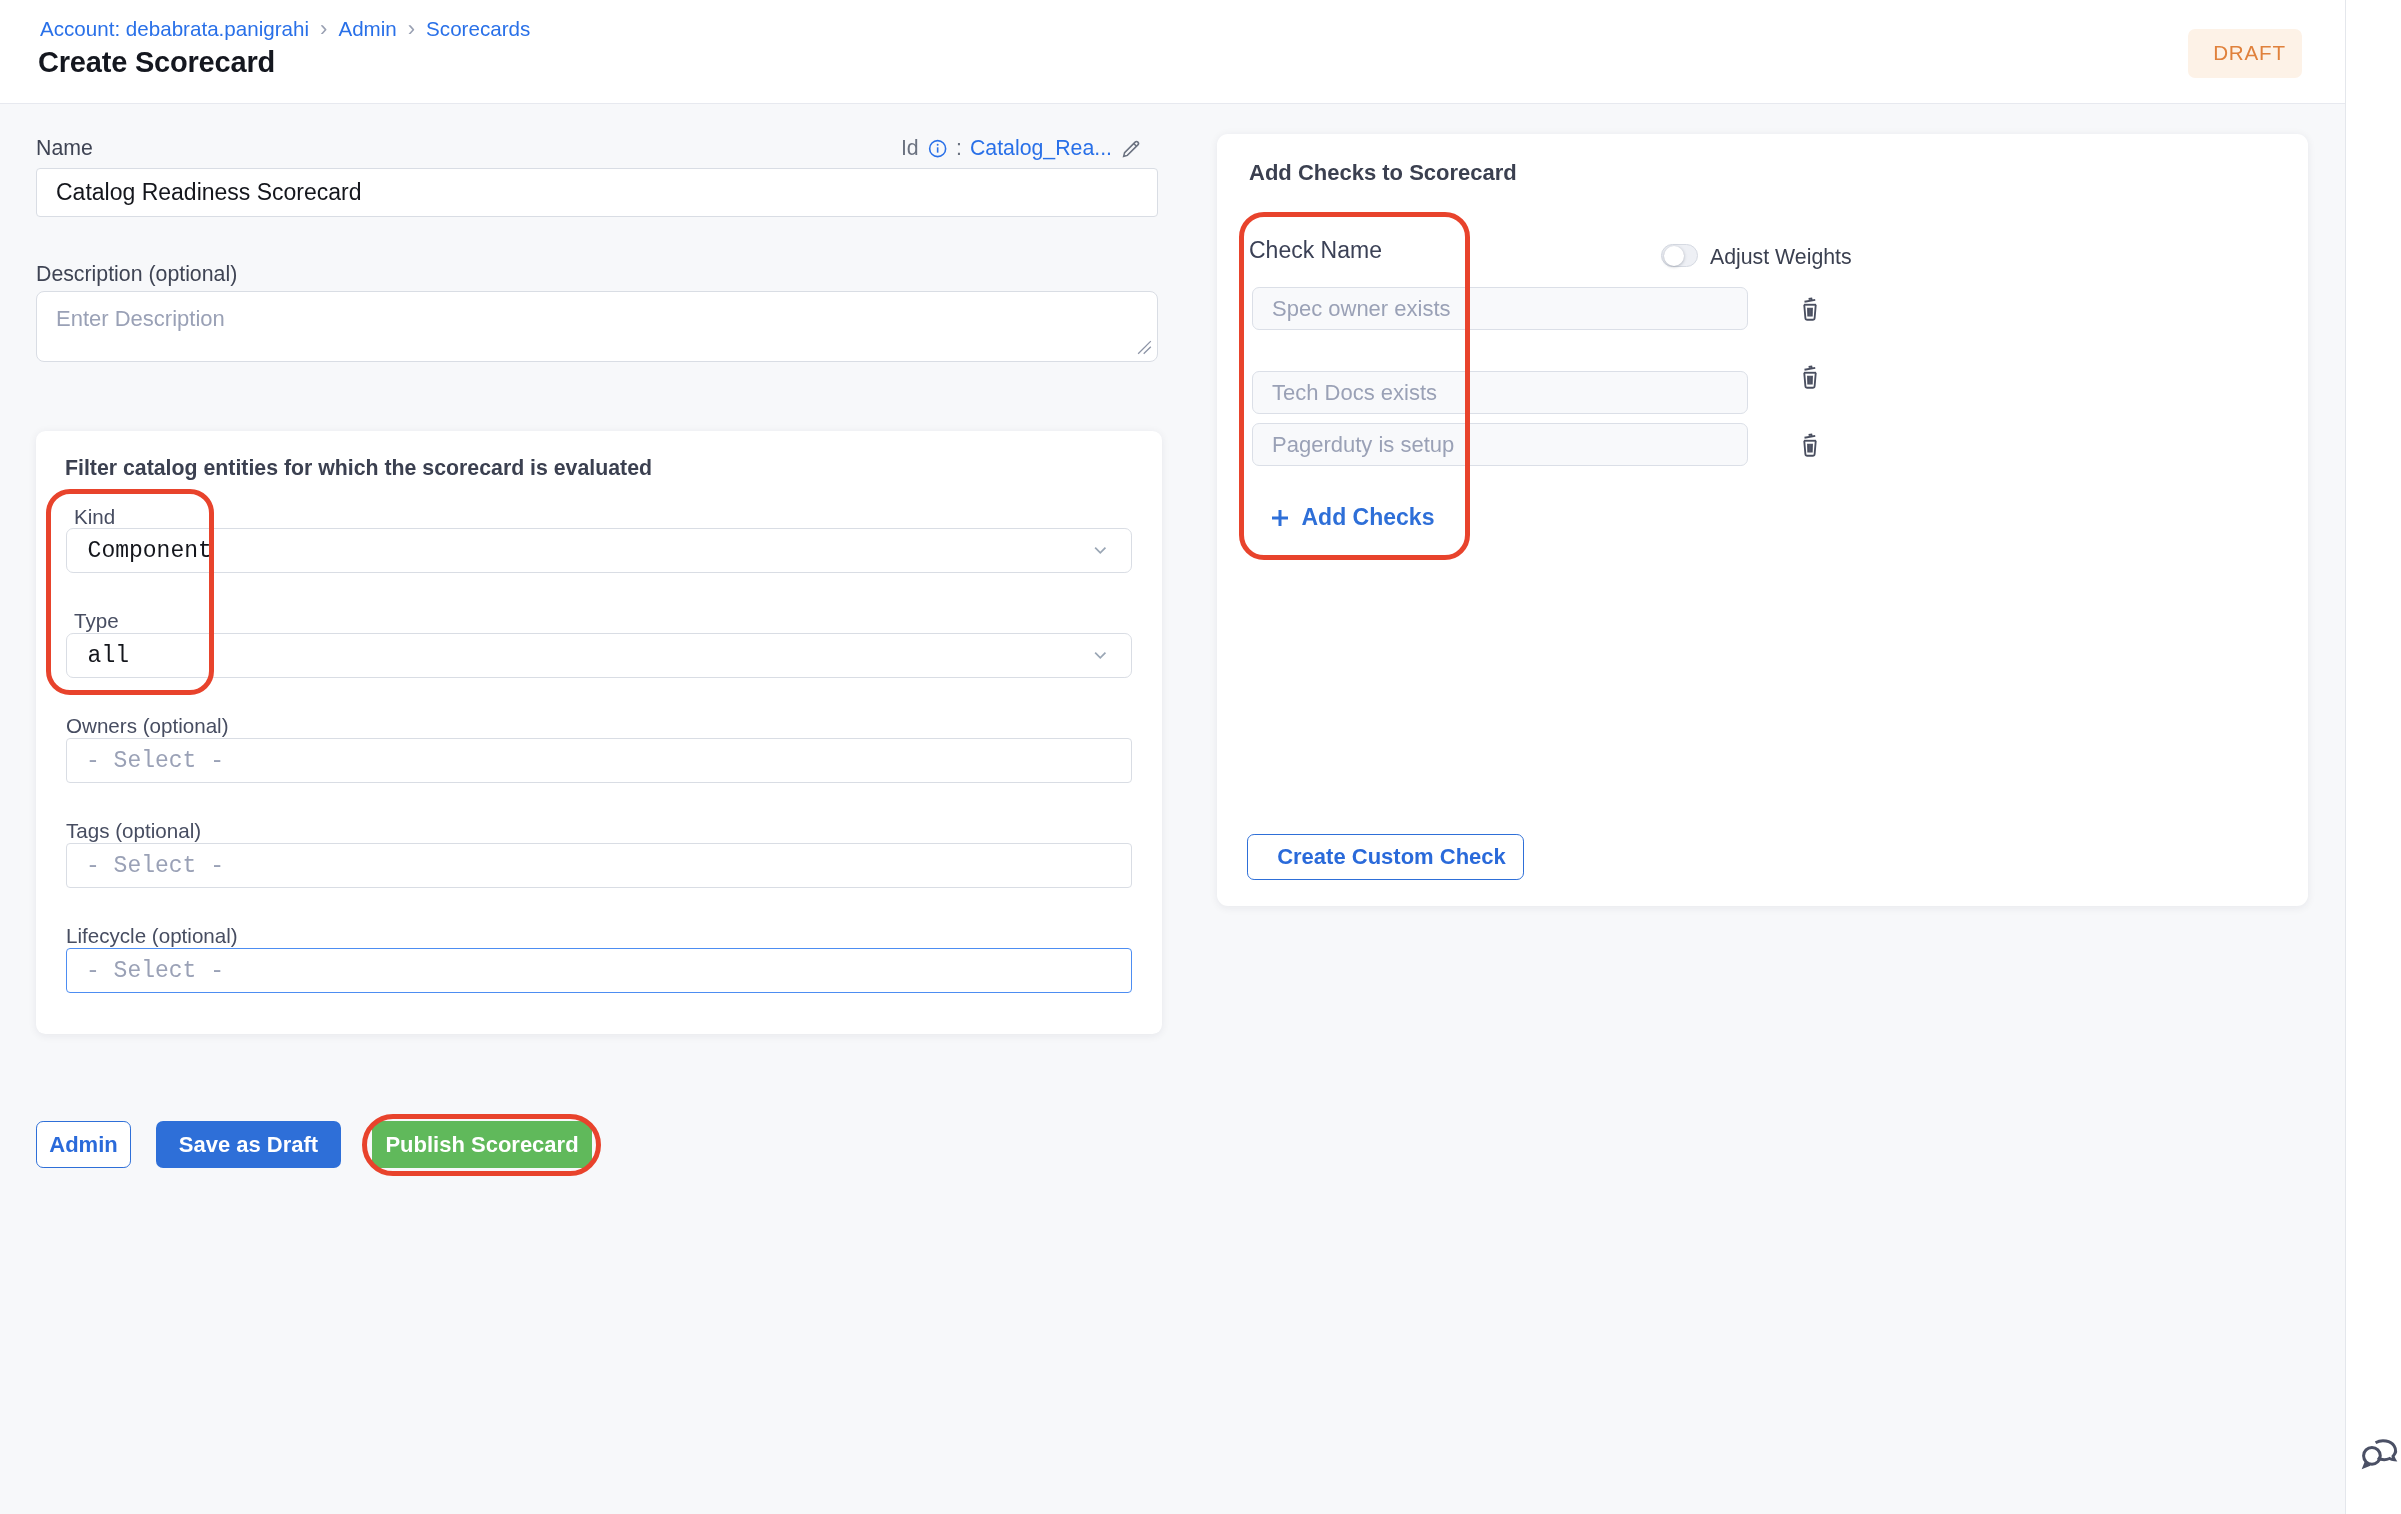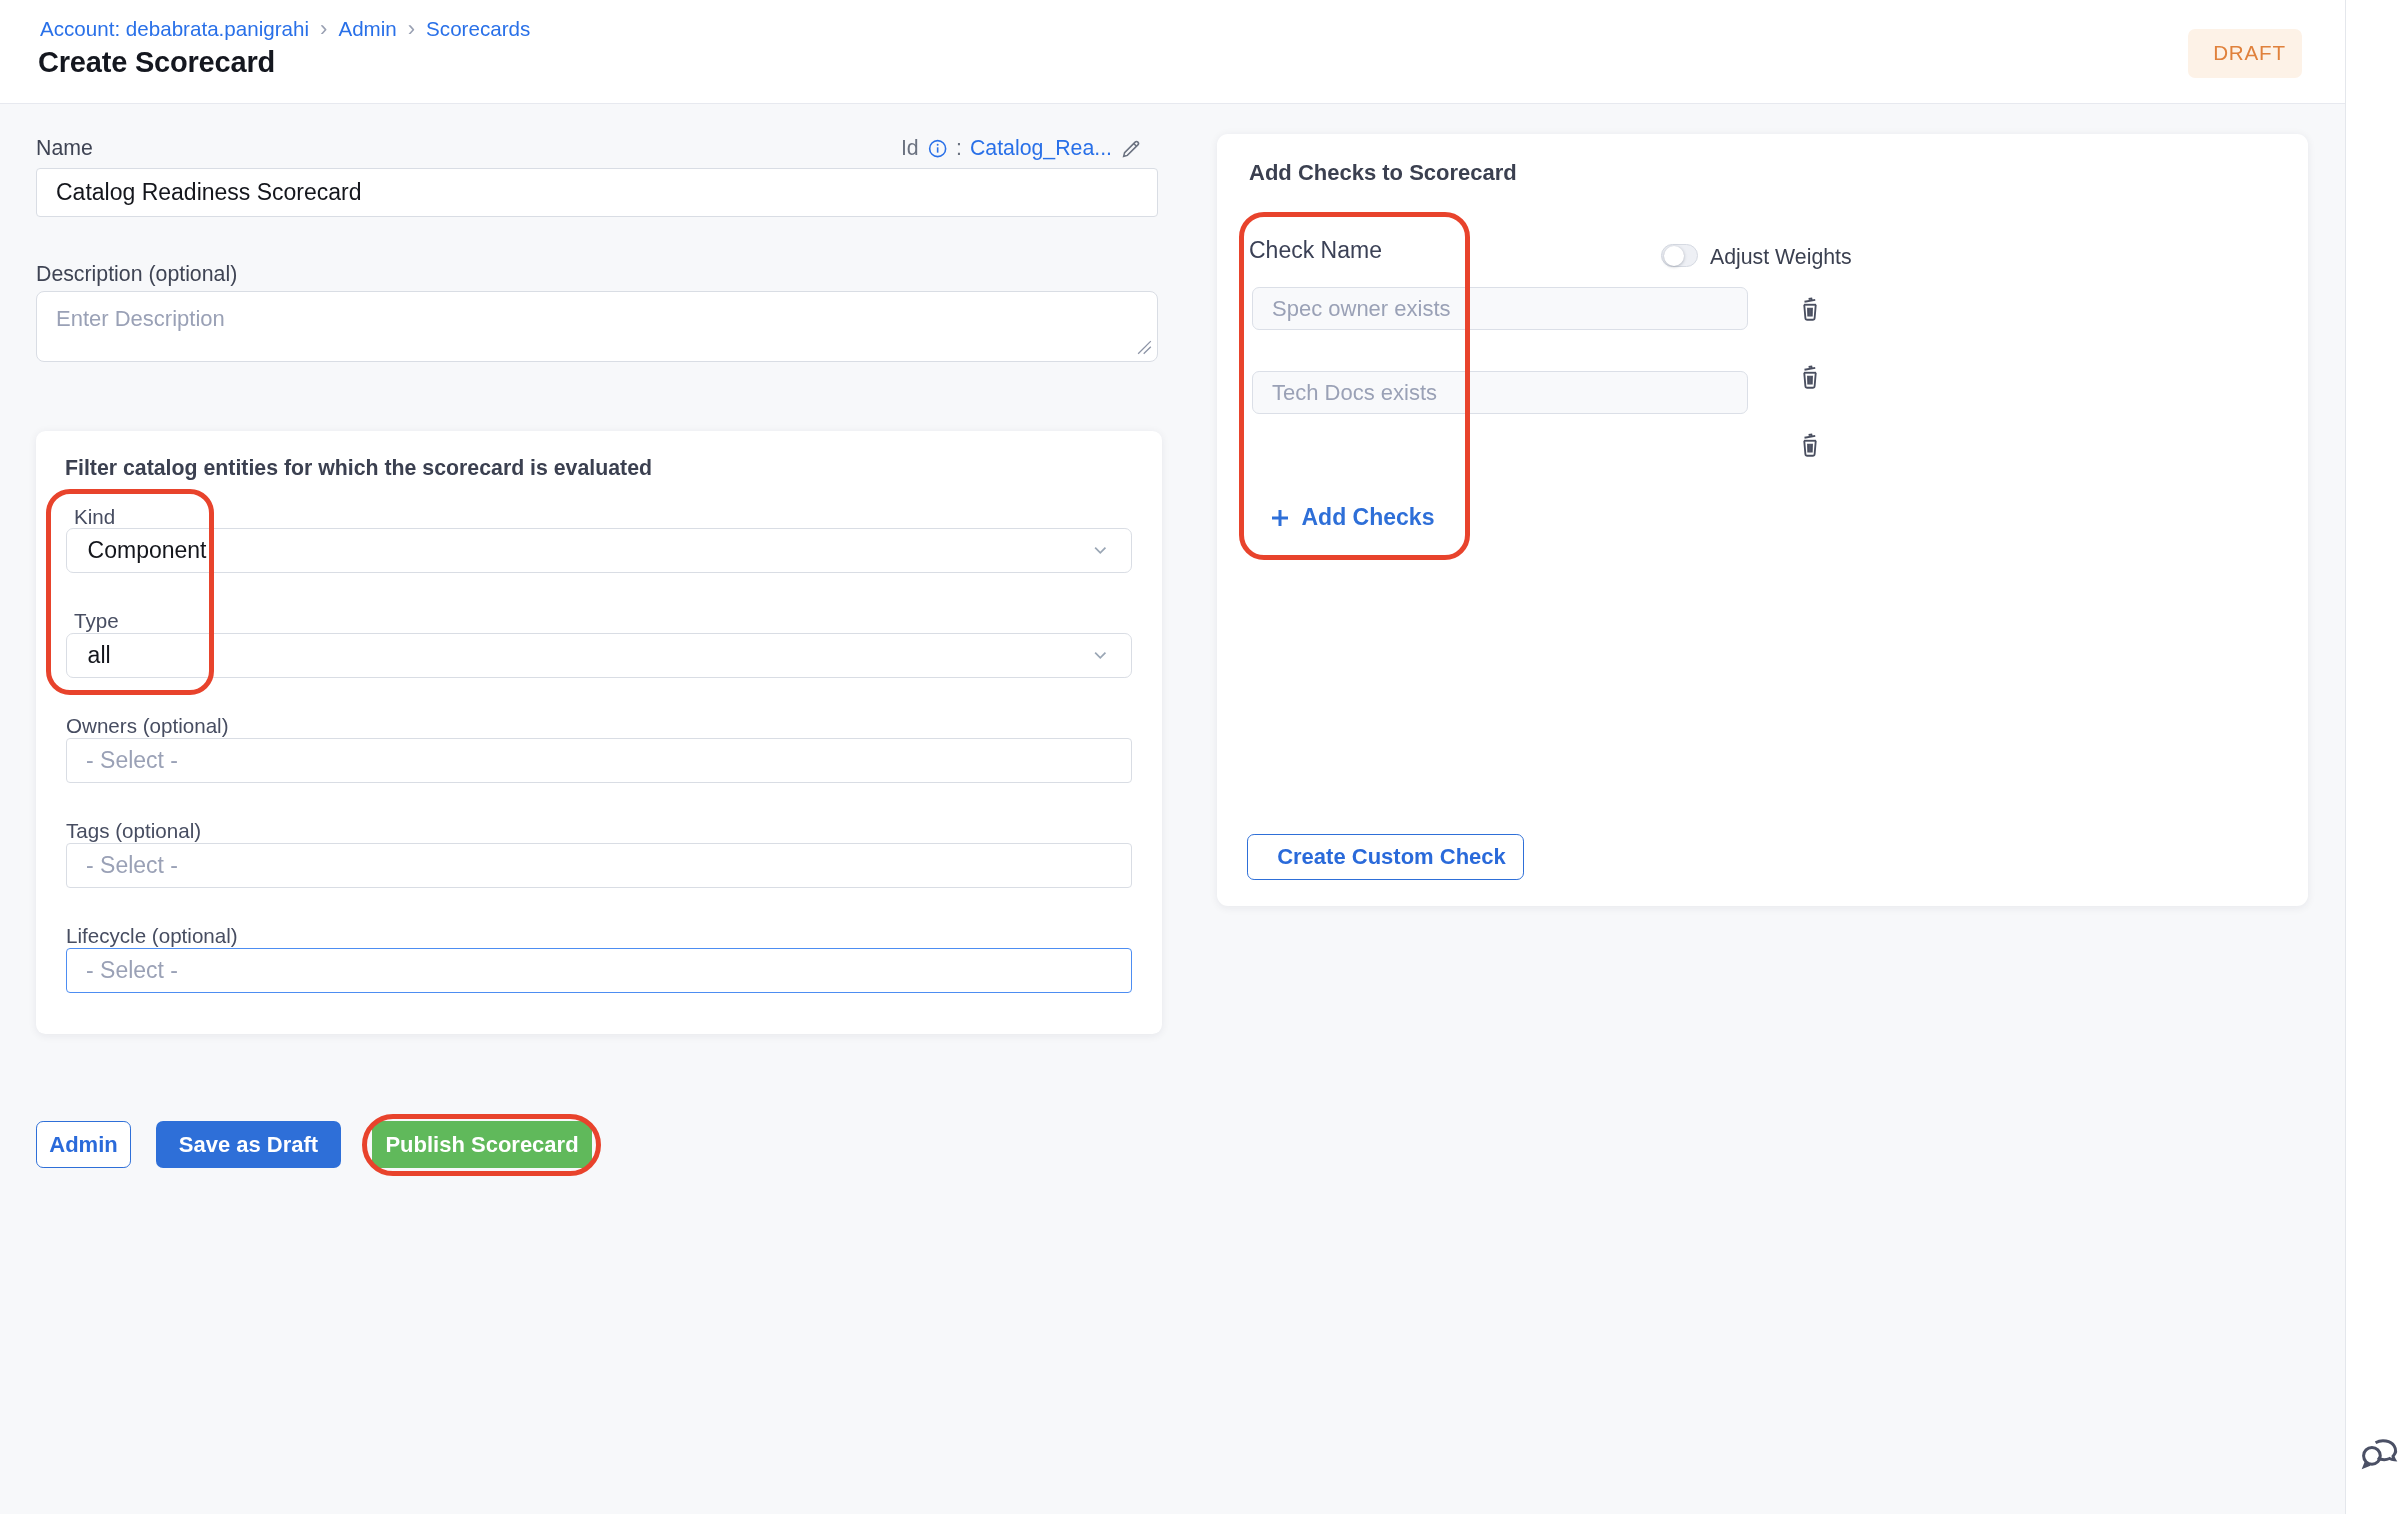--- a/index.html
+++ b/index.html
@@ -37,21 +37,21 @@
   .icon-btn { background:none; border:none; cursor:pointer; display:inline-flex; align-items:center; padding:0; }
 
   textarea.desc { position:absolute; left:36px; top:291px; width:1122px; height:71px; background:#fff; border:1.6px solid #d9dde4;
                   border-radius:8px; font-family:"Liberation Sans",sans-serif; font-size:22px; padding:14.2px 19px; resize:none; outline:none; }
   .resize-grip { position:absolute; left:1135px; top:338px; pointer-events:none; color:#8b93a5; }
 
   .filter-card { position:absolute; left:36px; top:431px; width:1126px; height:603px; background:#fff; border-radius:9.5px;
                  box-shadow:0 1.6px 8px rgba(25,35,60,0.07); }
   .filter-heading { position:absolute; left:29px; top:25px; font-size:21.3px; font-weight:700; color:#3b4050; }
   .filter-card .field-label { font-size:20.6px; color:#474d61; }
-  .filter-card .select-box, .filter-card .text-input { left:30px; width:1066px; height:45px; }
+  .filter-card .select-box, .filter-card .text-input { left:30px; width:1066px; height:45px;font-family:Liberation Mono, monospace; }
 
   
   .btn { position:absolute; height:47px; border-radius:7.1px; font-family:"Liberation Sans",sans-serif; font-size:22px; font-weight:700;
          display:flex; align-items:center; justify-content:center; cursor:pointer; border:none; }
   .btn-back { left:36px; top:1121px; width:95px; background:#fff; border:1.6px solid #2e6fd8; color:#2a6ada; }
   .btn-save { left:156px; top:1121px; width:185px; background:#2e6fd8; color:#fff; }
   .btn-publish { left:372px; top:1121px; width:220px; background:#60b95b; color:#fff; }
 
   
   .checks-card { position:absolute; left:1217px; top:134px; width:1091px; height:772px; background:#fff; border-radius:11px;
@@ -190,20 +190,21 @@
         <path d="M7.4 8.6 L8.3 19.2 C8.37 20 9.04 20.6 9.84 20.6 L14.16 20.6 C14.96 20.6 15.63 20 15.7 19.2 L16.6 8.6"></path>
         <path d="M7.2 8.6 L16.8 8.6"></path>
         <line x1="10.4" y1="11" x2="10.6" y2="18"></line>
           <line x1="12" y1="11" x2="12" y2="18"></line>
           <line x1="13.6" y1="11" x2="13.4" y2="18"></line>
         <path d="M7.6 6.2 L16.2 4.7"></path>
           <path d="M13.4 4.9 L13.1 3.6 L10.9 4"></path>
       </svg>
     </button>
 
+    <input class="text-input check-input" style="top: 289px;" placeholder="Pagerduty is setup">
     <button class="trash-btn" style="top:289px;">
       <svg width="30" height="30" viewBox="0 0 24 24" fill="none" stroke="currentColor" stroke-width="1.5">
         <path d="M7.4 8.6 L8.3 19.2 C8.37 20 9.04 20.6 9.84 20.6 L14.16 20.6 C14.96 20.6 15.63 20 15.7 19.2 L16.6 8.6"></path>
         <path d="M7.2 8.6 L16.8 8.6"></path>
         <line x1="10.4" y1="11" x2="10.6" y2="18"></line>
           <line x1="12" y1="11" x2="12" y2="18"></line>
           <line x1="13.6" y1="11" x2="13.4" y2="18"></line>
         <path d="M7.6 6.2 L16.2 4.7"></path>
           <path d="M13.4 4.9 L13.1 3.6 L10.9 4"></path>
       </svg>

